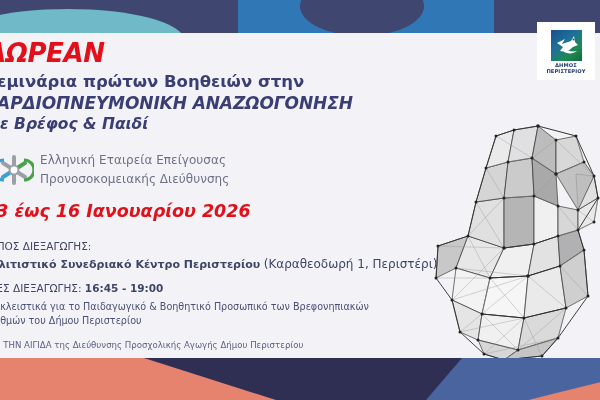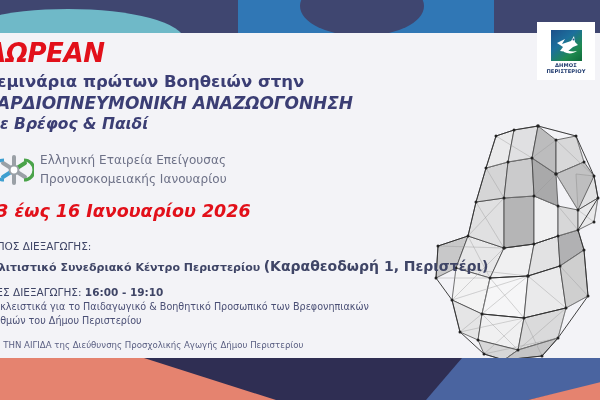--- a/index.html
+++ b/index.html
@@ -203,21 +203,21 @@
     white-space: nowrap;
   }
   .d-venue {
     color: #3f4566;
     font-size: 11px;
     line-height: 1.6;
     white-space: nowrap;
     margin-top: 1px;
   }
   .d-venue .bold { font-weight: bold; }
-  .d-venue .paren { font-weight: bold; font-size: 14px; }
+  .d-venue .paren { font-weight: normal; font-size: 12px; }
   .d-hours {
     color: #3f4566;
     font-size: 10.5px;
     line-height: 1.6;
     margin-top: 6px;
     white-space: nowrap;
   }
   .d-hours .bold { font-weight: bold; }
 
   .note {
@@ -383,35 +383,35 @@
           <path d="M20 20 L9 27" stroke="#3f9fd0"></path>
           <path d="M20 20 L9 13" stroke="#9aa0a6"></path>
         </g>
         <circle cx="20" cy="20" r="4.4" fill="#ffffff" stroke="#9aa0a6" stroke-width="2"></circle>
         <path d="M30 10 a9 9 0 1 1 0 20" fill="none" stroke="#4aa34a" stroke-width="3.2"></path>
         <path d="M10 10 a9 9 0 1 0 0 20" fill="none" stroke="#3f9fd0" stroke-width="3.2"></path>
       </svg>
     </div>
     <div class="eeepf-lines">
       <div>Ελληνική Εταιρεία Επείγουσας</div>
-      <div>Προνοσοκομειακής Ιανουαρίου</div>
+      <div>Προνοσοκομειακής Διεύθυνσης</div>
     </div>
   </div>
 
   <div class="date-line">13 έως 16 Ιανουαρίου 2026</div>
 
   <div class="details">
     <div class="d-label">ΤΟΠΟΣ ΔΙΕΞΑΓΩΓΗΣ:</div>
     <div class="d-venue">
       <span class="bold">Πολιτιστικό Συνεδριακό Κέντρο Περιστερίου</span>
       <span class="paren">(Καραθεοδωρή 1, Περιστέρι)</span>
     </div>
     <div class="d-hours">
       <span>ΩΡΕΣ ΔΙΕΞΑΓΩΓΗΣ:</span>
-      <span class="bold">16:00 - 19:10</span>
+      <span class="bold">16:45 - 19:00</span>
     </div>
   </div>
 
   <div class="note">
     <div>Αποκλειστικά για το Παιδαγωγικό &amp; Βοηθητικό Προσωπικό των Βρεφονηπιακών</div>
     <div>Σταθμών του Δήμου Περιστερίου</div>
   </div>
 
   <div class="aegis">ΥΠΟ ΤΗΝ ΑΙΓΙΔΑ της Διεύθυνσης Προσχολικής Αγωγής Δήμου Περιστερίου</div>
 

